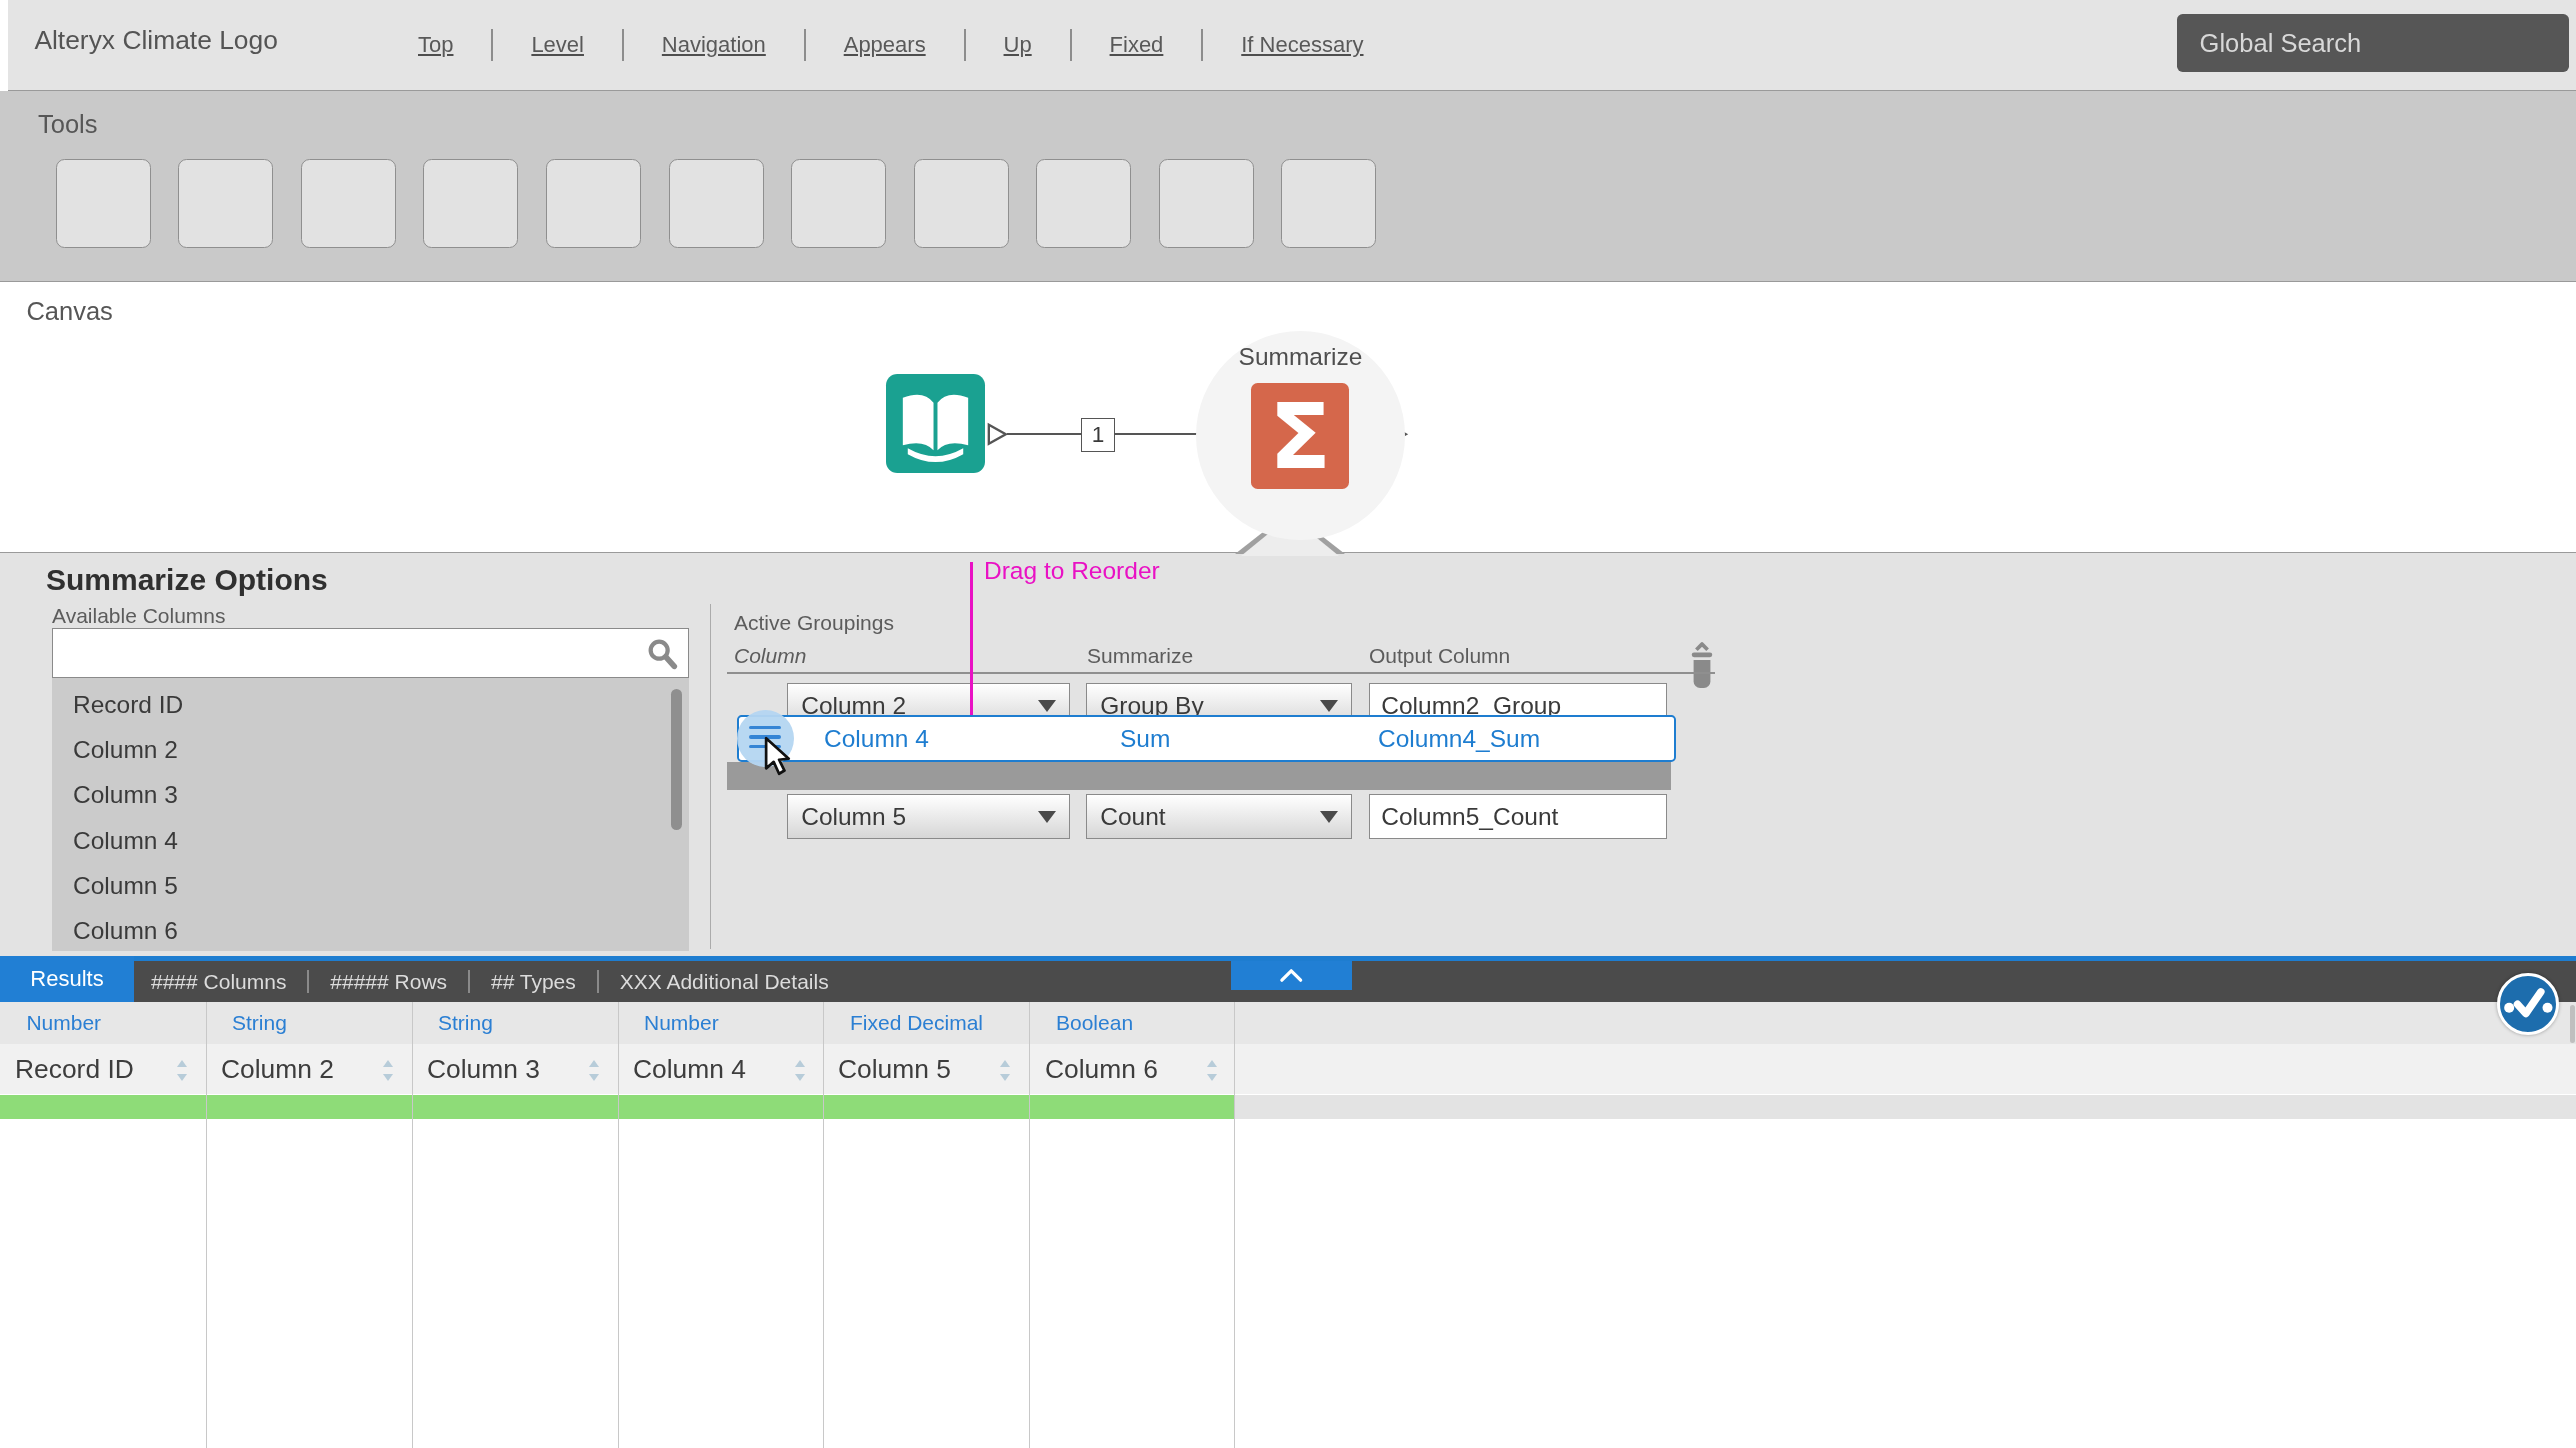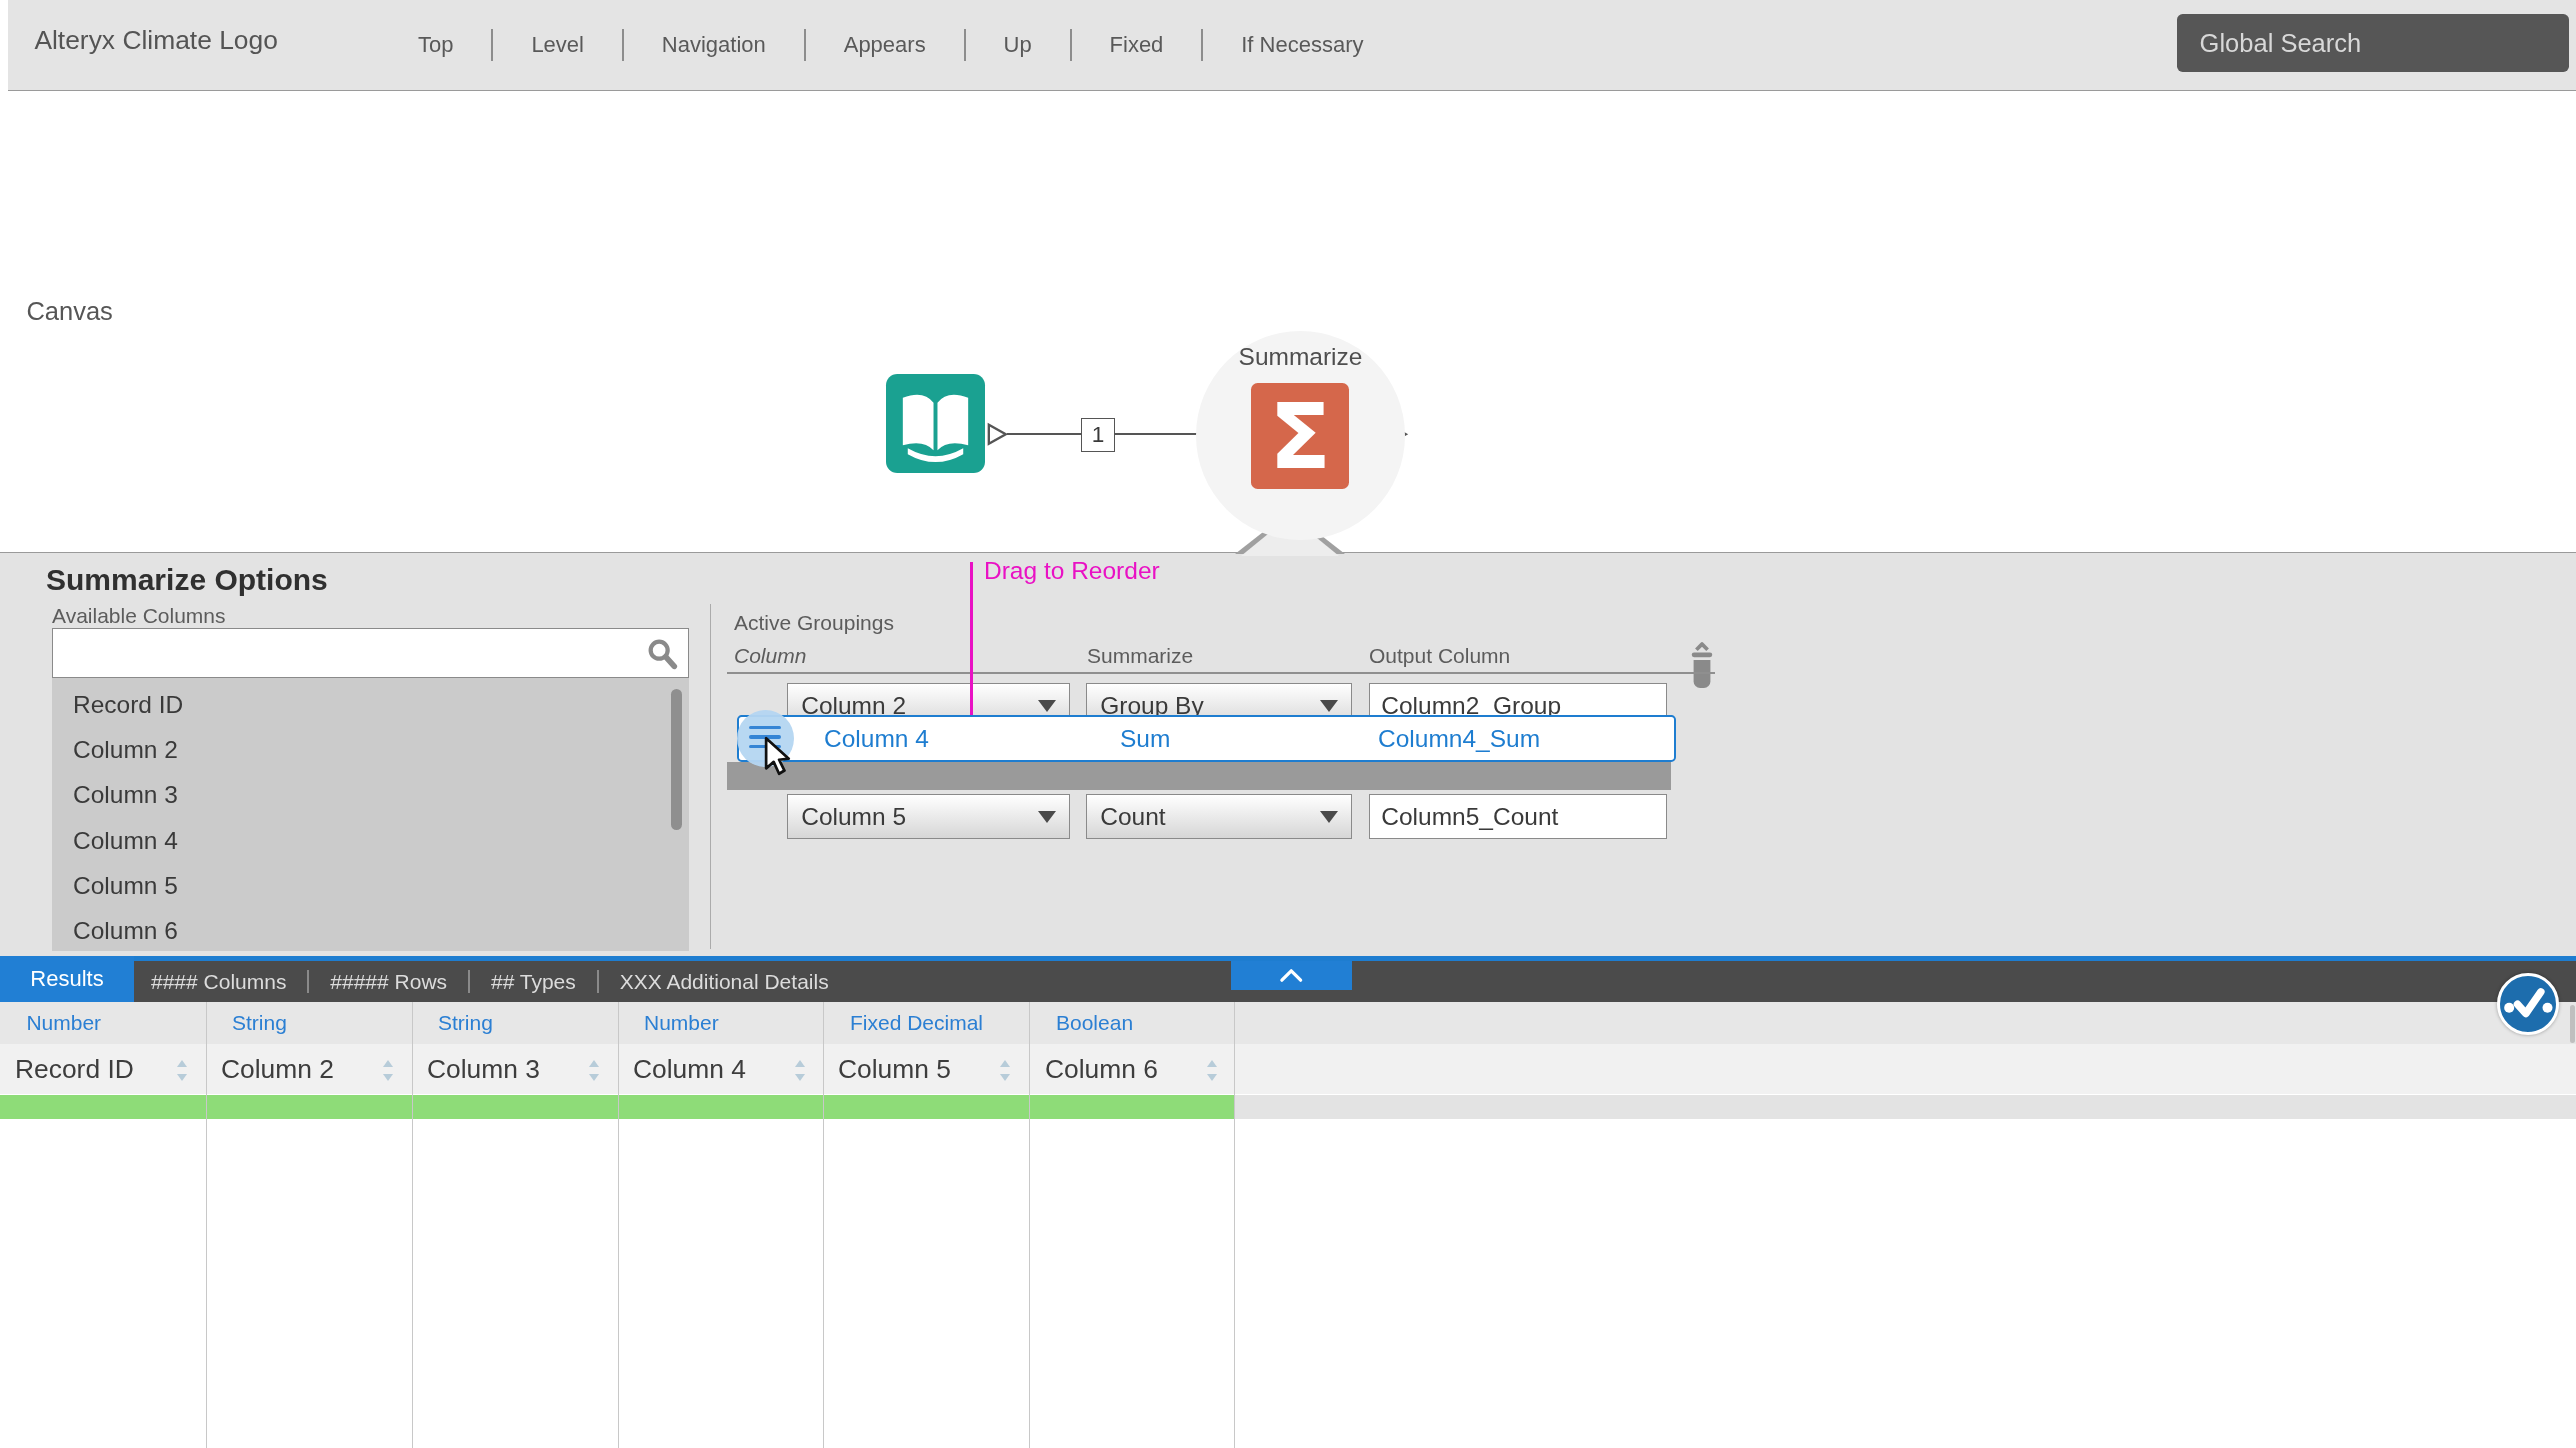--- a/index.html
+++ b/index.html
@@ -3,21 +3,21 @@
 <meta charset="utf-8">
 <style>
   html,body{margin:0;padding:0;background:#fff;}
   #app{position:relative;width:2576px;height:1448px;overflow:hidden;
        font-family:"Liberation Sans","DejaVu Sans",sans-serif;color:#4e4e4e;background:#fff;}
   .abs{position:absolute;}
 
   
   #header{left:8px;top:0;width:2576px;height:91px;background:#e4e4e4;border-bottom:1.9px solid #9a9a9a;box-sizing:border-box;}
   #logo{left:26.4px;top:24.5px;font-size:26.4px;color:#545454;}
-  #main-nav{left:372px;top:0;height:90px;display:flex;align-items:center;}
+  #main-nav{left:372px;top:0;height:90px;display:flex;align-items:center;text-decoration:underline;}
   .nav-item{padding:0 38px;font-size:22px;color:#595959;cursor:pointer;}
   .nav-sep{width:1.9px;height:32px;background:#8d8d8d;}
   #global-search{left:2169px;top:14px;width:392px;height:58px;background:#565656;border-radius:5.7px;
                  display:flex;align-items:center;padding-left:22.6px;box-sizing:border-box;
                  font-size:25.5px;color:#d8d8d8;cursor:pointer;}
 
   
   #tools{left:0;top:91px;width:2576px;height:191px;background:#c9c9c9;border-bottom:1.9px solid #9a9a9a;box-sizing:border-box;}
   #tools-title{left:38px;top:19px;font-size:25.5px;color:#565656;}
   .tool-slot{position:absolute;top:68px;width:95px;height:89px;background:#e2e2e2;border:1.9px solid #8f8f8f;border-radius:8.5px;box-sizing:border-box;cursor:pointer;}
@@ -115,20 +115,36 @@
         <div class="nav-sep"></div>
         <div class="nav-item">Up</div>
         <div class="nav-sep"></div>
         <div class="nav-item">Fixed</div>
         <div class="nav-sep"></div>
         <div class="nav-item">If Necessary</div>
       </div>
     <div id="global-search" class="abs">Global Search</div>
   </div>
 
+  <div id="tools" class="abs">
+    <div id="tools-title" class="abs">Tools</div>
+    <div id="tool-slots">
+        <div class="tool-slot" style="left: 56px;"></div>
+        <div class="tool-slot" style="left: 178px;"></div>
+        <div class="tool-slot" style="left: 301px;"></div>
+        <div class="tool-slot" style="left: 423px;"></div>
+        <div class="tool-slot" style="left: 546px;"></div>
+        <div class="tool-slot" style="left: 669px;"></div>
+        <div class="tool-slot" style="left: 791px;"></div>
+        <div class="tool-slot" style="left: 914px;"></div>
+        <div class="tool-slot" style="left: 1036px;"></div>
+        <div class="tool-slot" style="left: 1159px;"></div>
+        <div class="tool-slot" style="left: 1281px;"></div>
+      </div>
+  </div>
 
   <div id="canvas" class="abs">
     <div id="canvas-title" class="abs">Canvas</div>
 
     <div id="input-tool" class="abs">
       <svg width="99" height="99" viewBox="0 0 100 100">
         <path d="M17 24 Q38 16 48 29 L48 77 Q38 66 17 72 Z" fill="#fff"></path>
         <path d="M83 24 Q62 16 52 29 L52 77 Q62 66 83 72 Z" fill="#fff"></path>
         <path d="M22 75 Q50 91 78 75 L78 81 Q50 97 22 81 Z" fill="#fff"></path>
       </svg>

